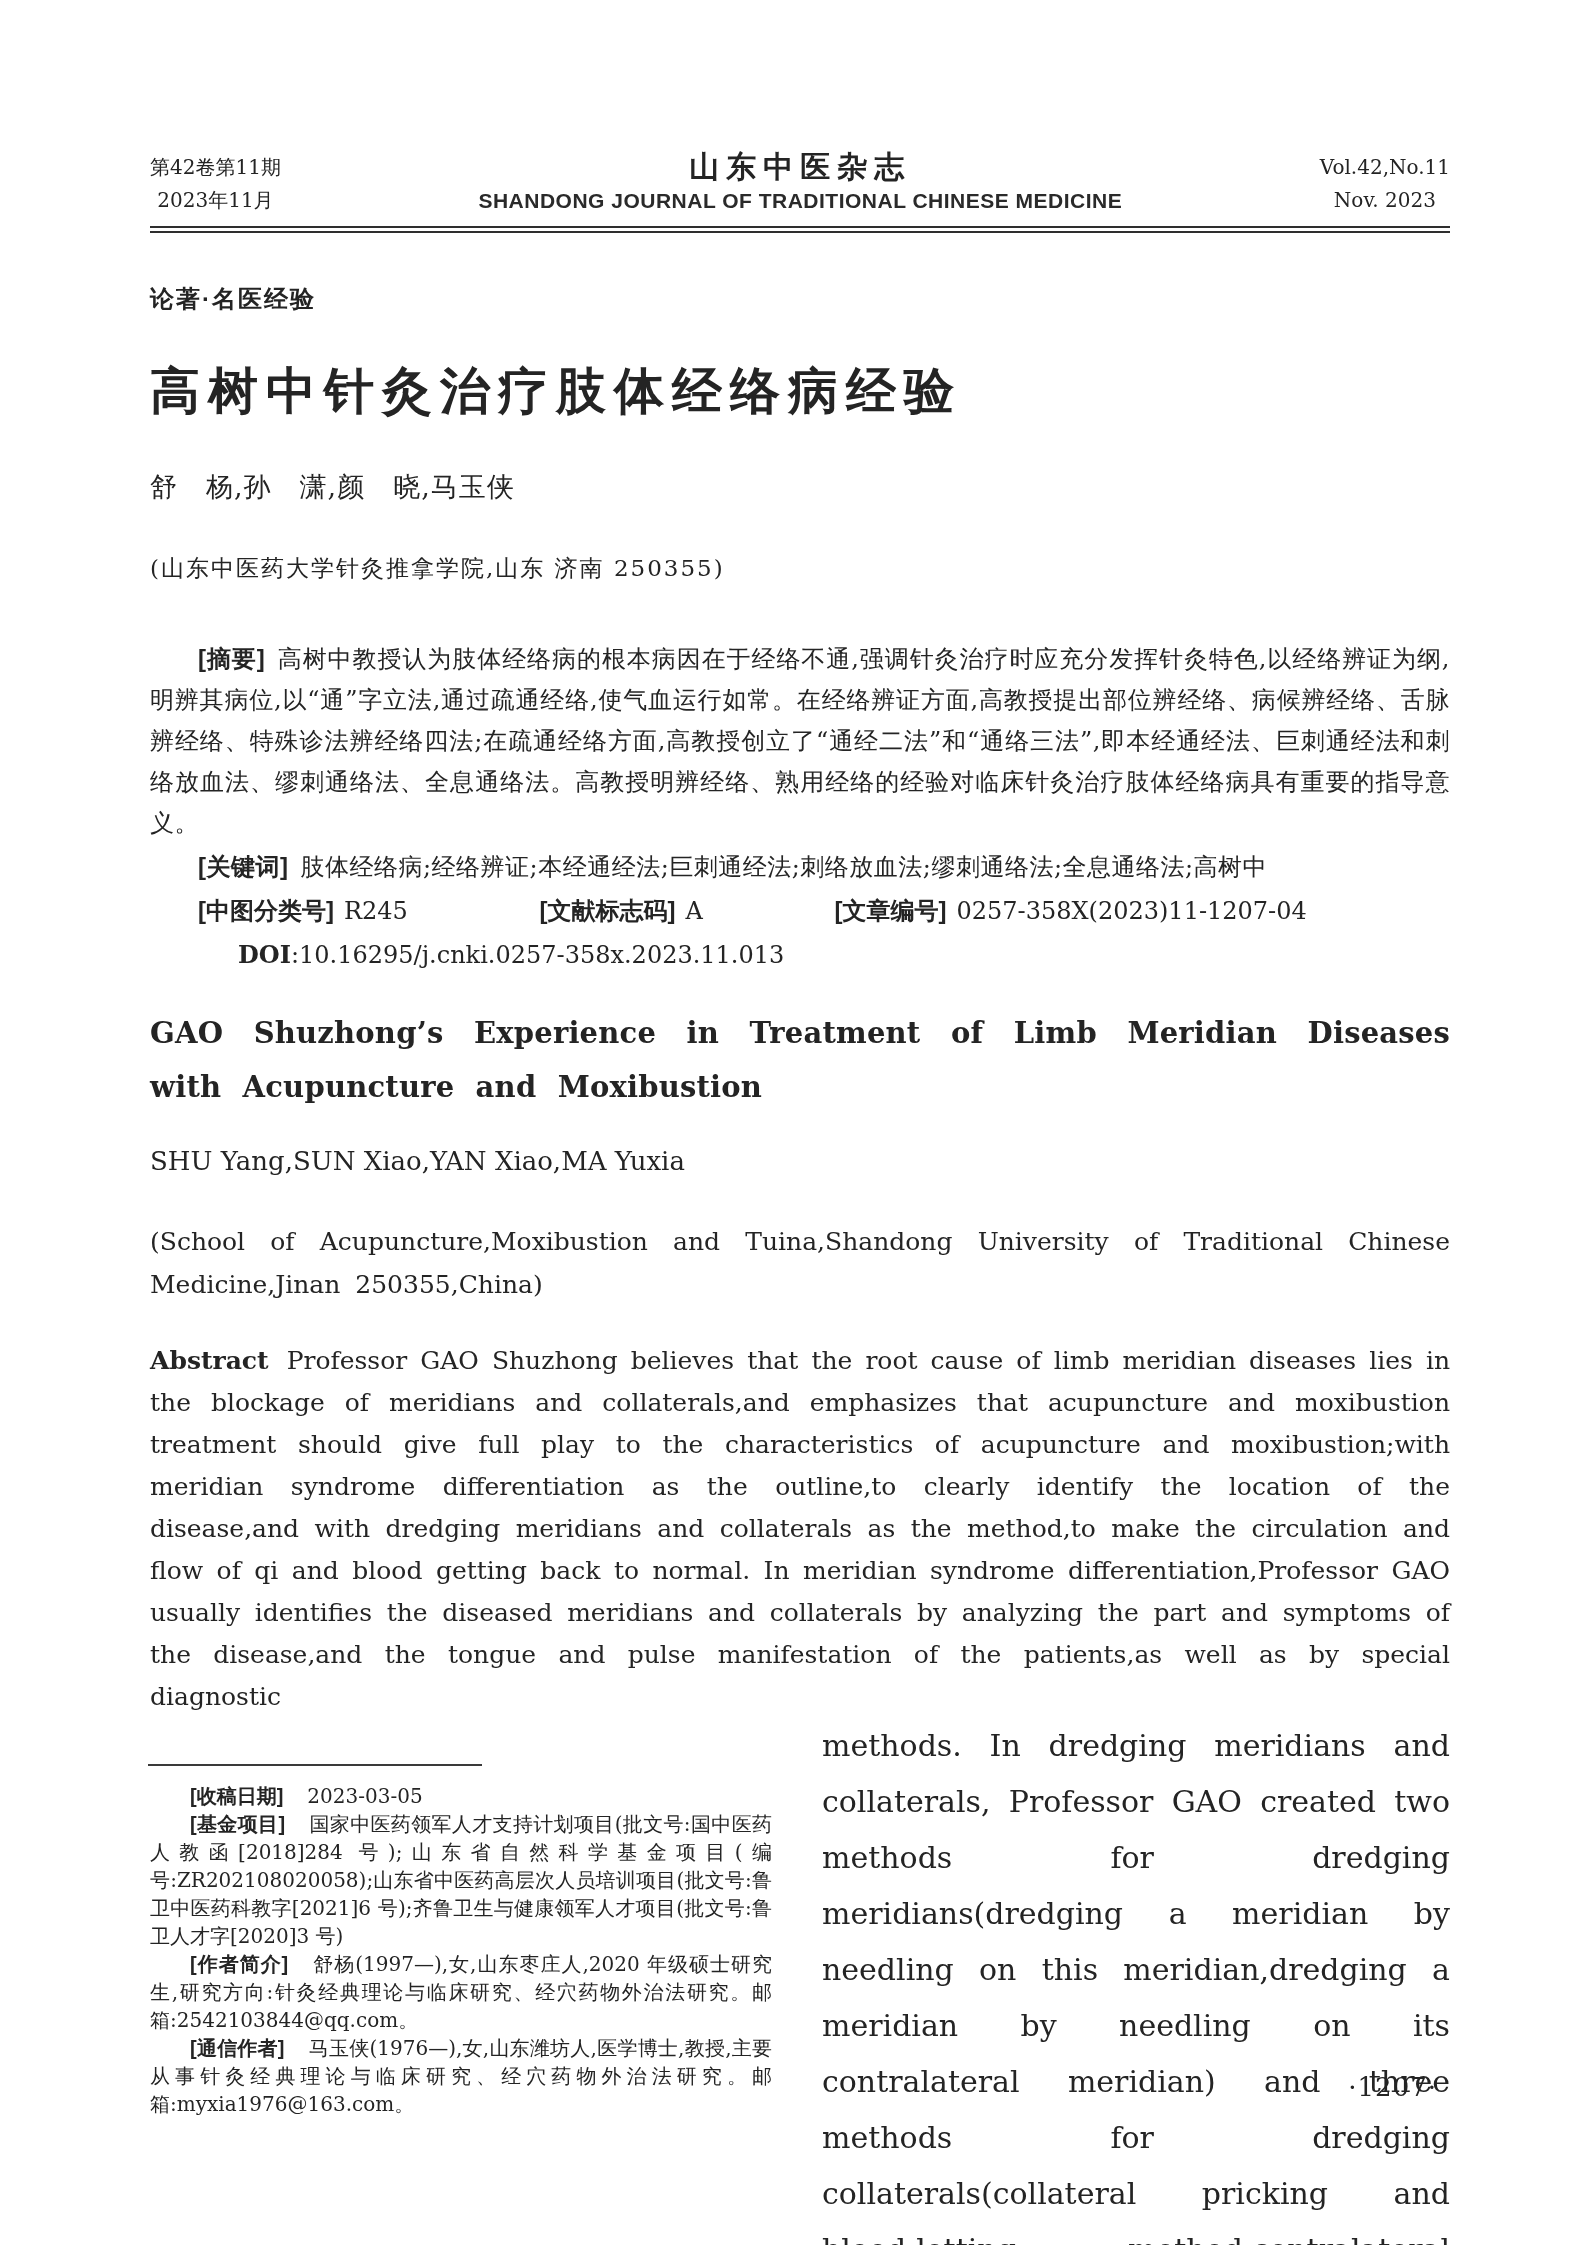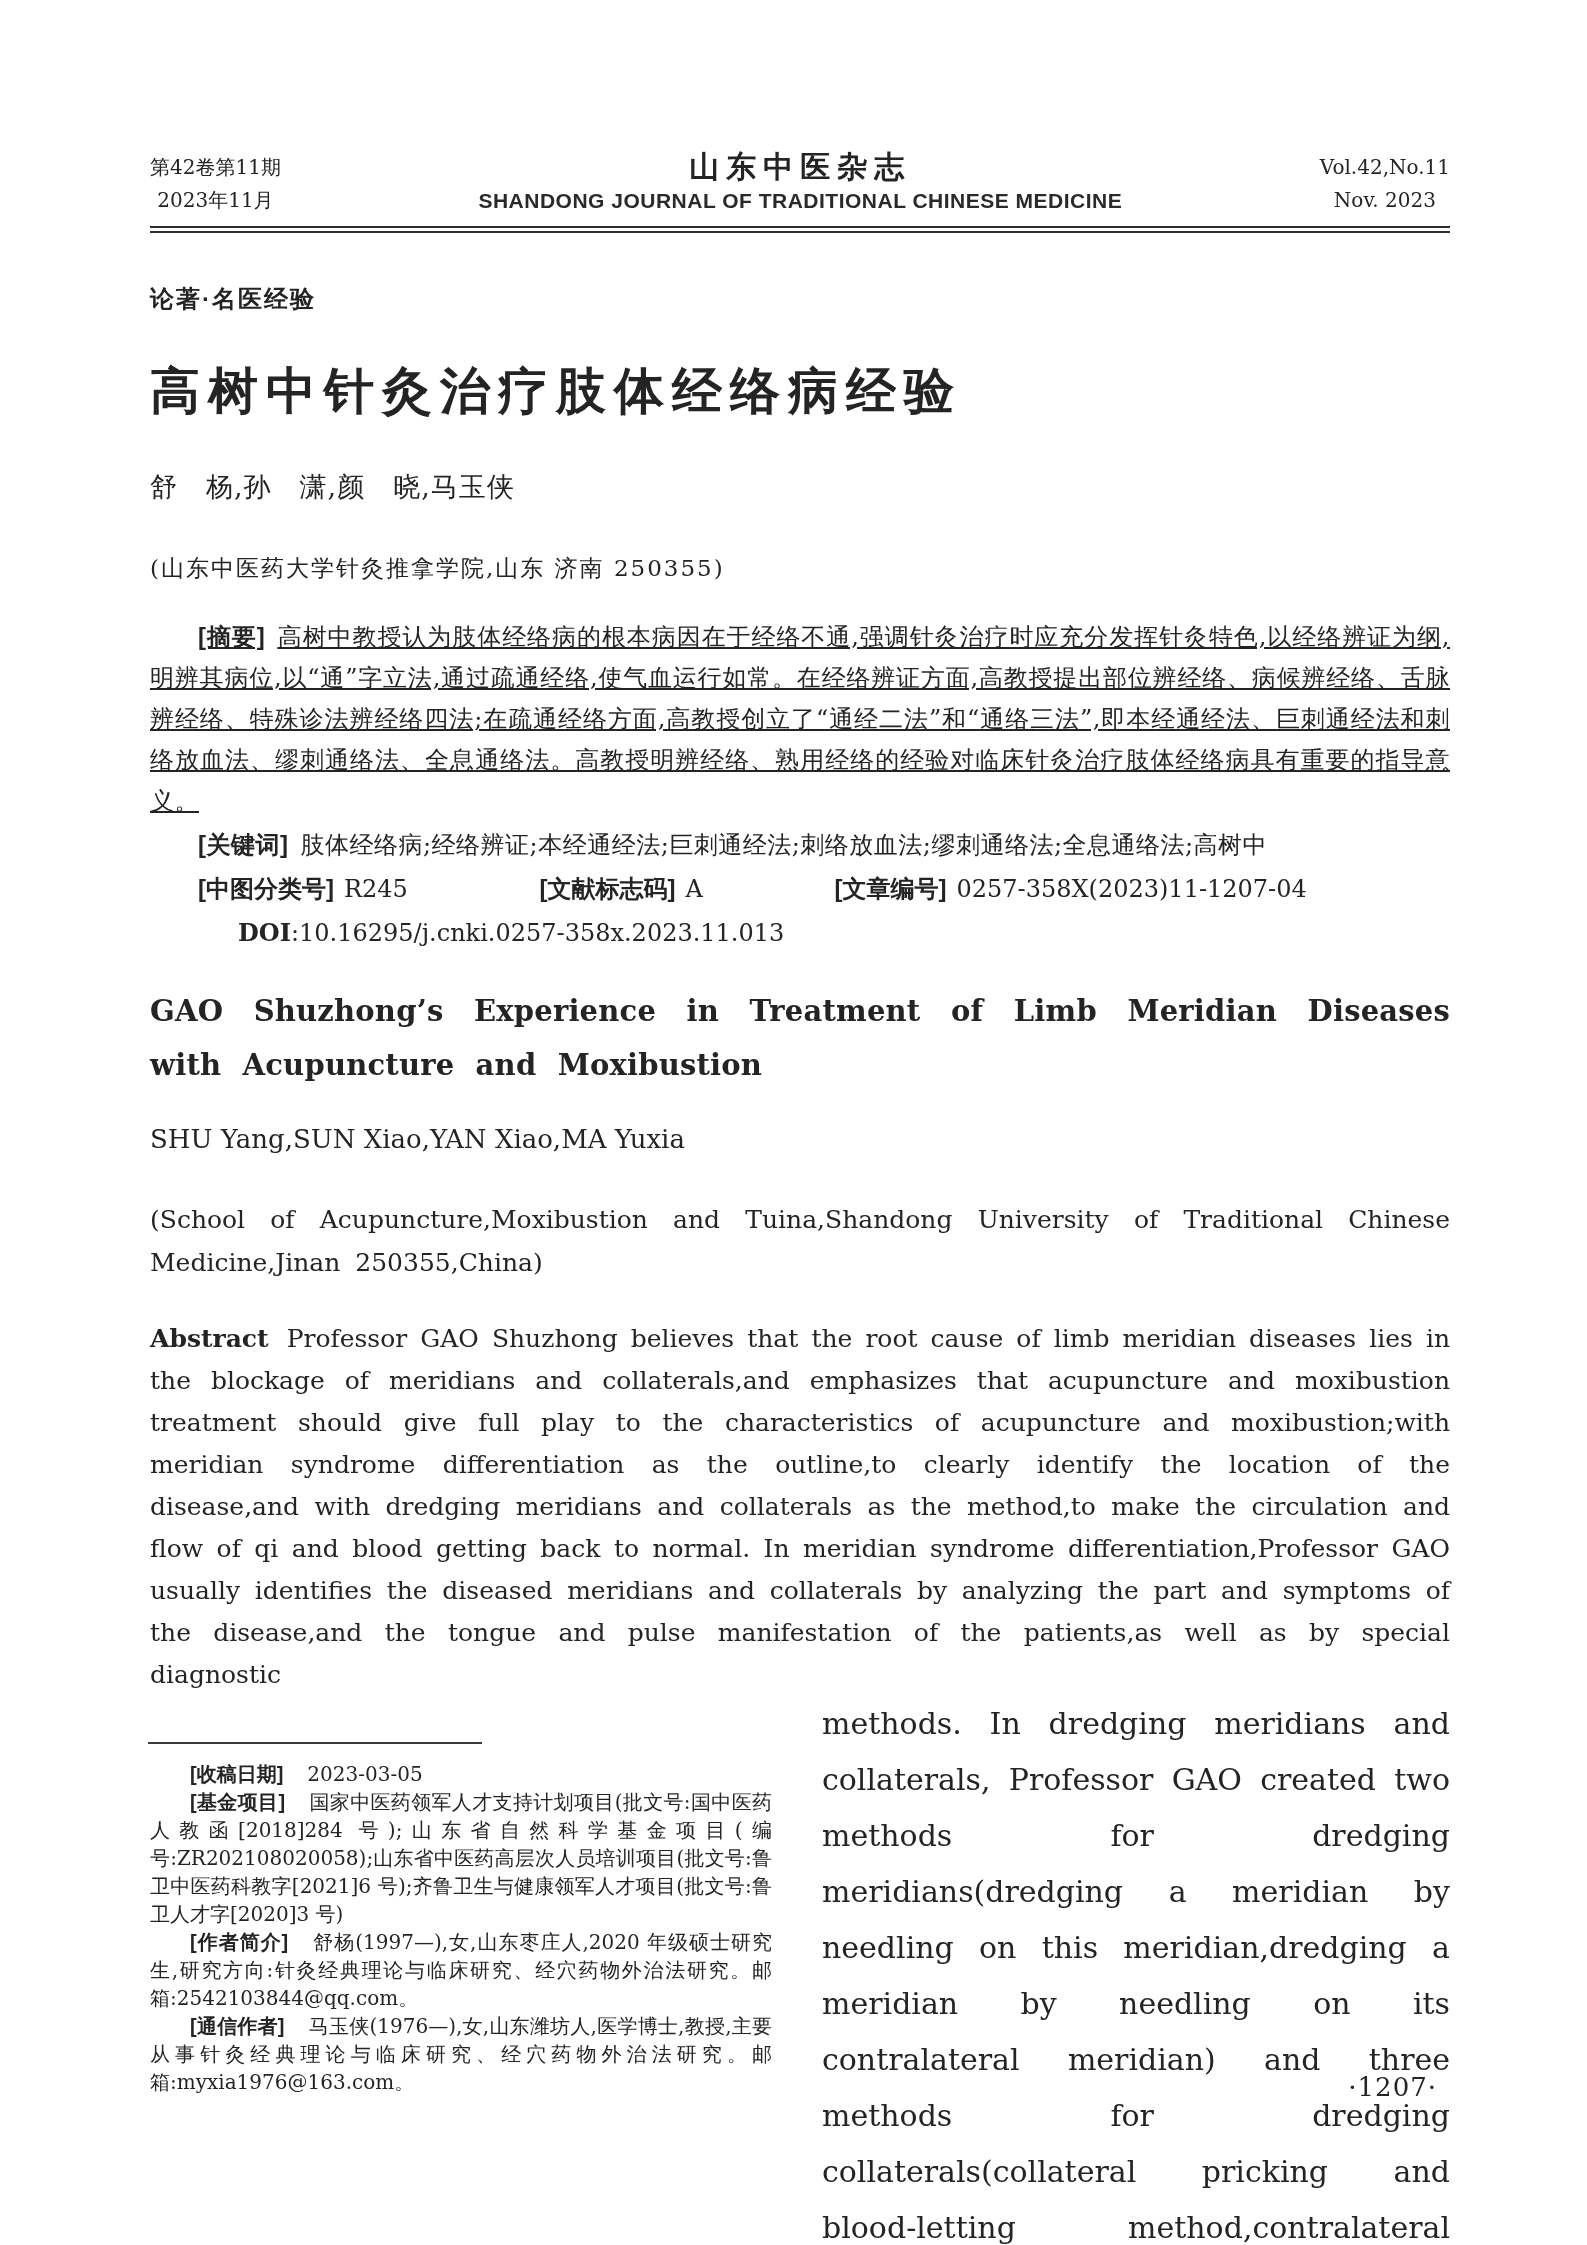--- a/index.html
+++ b/index.html
@@ -26,21 +26,21 @@
 
   
   .section-label{margin-top:50px;font-family:"Liberation Sans","DejaVu Sans",sans-serif;
                  font-weight:700;font-size:24px;letter-spacing:2px;}
   .title-cn{margin-top:46px;font-size:50px;font-weight:700;letter-spacing:8px;line-height:60px;}
   .authors-cn{margin-top:48px;font-size:27px;letter-spacing:1px;}
   .affil-cn{margin-top:48px;font-size:23px;letter-spacing:2px;}
 
   
   .para-cn{font-size:24px;line-height:41px;text-align:justify;text-indent:2em;letter-spacing:.5px;}
-  .abstract-cn{margin-top:32px;text-decoration:underline;}
+  .abstract-cn{margin-top:54px;}
   .keywords-cn{margin-top:2px;}
   .lbl-hei{font-family:"Liberation Sans","DejaVu Sans",sans-serif;font-weight:700;margin-right:12px;text-align:center;}
   .meta-line{margin-top:2px;font-size:24px;line-height:41px;padding-left:2em;white-space:nowrap;}
   .meta-group{display:inline-block;}
   .meta-group + .meta-group{margin-left:124px;}
   .meta-group .lbl-hei{margin-right:10px;}
   .doi-line{margin-top:2px;font-size:24px;line-height:41px;padding-left:2em;}
   .doi-lbl{font-weight:700;margin-left:40px;}
 
   

